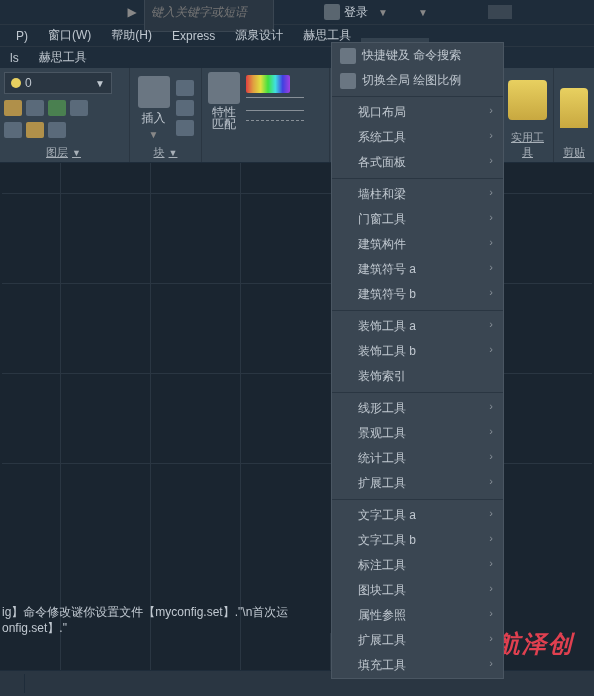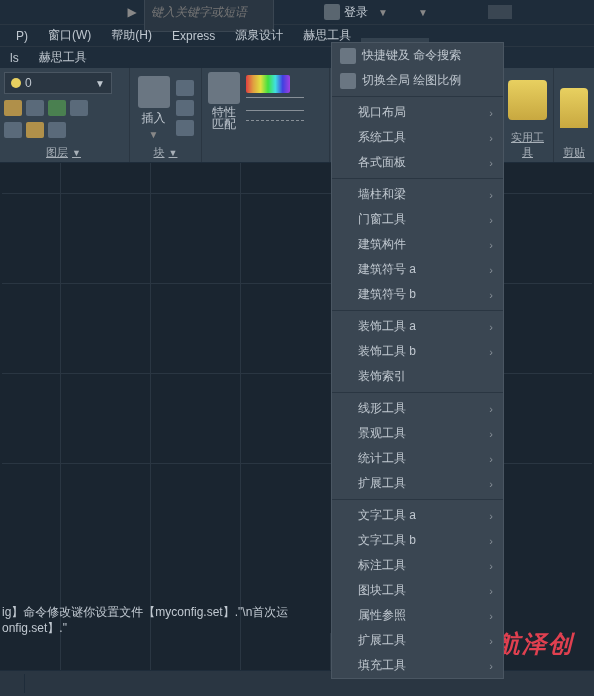--- a/index.html
+++ b/index.html
@@ -37,21 +37,21 @@
 .prop-lines { display: flex; flex-direction: column; gap: 3px; }
 .prop-line { width: 58px; height: 14px; border-top: 1px solid #889098; border-bottom: 1px solid #889098; position: relative; }
 .prop-line.dashed { border-top: 1px dashed #889098; border-bottom: none; height: 1px; margin: 6px 0; }
 .yellow-big { width: 40px; height: 40px; background: linear-gradient(#e8d060,#c8a840); border-radius: 4px; }
 .yellow-big2 { width: 38px; height: 40px; background: linear-gradient(#e8d060,#c8a840); border-radius: 4px 4px 0 0; }
 .menu-popup { position: absolute; left: 331px; top: 42px; width: 173px; background: #3a4652; border: 1px solid #4a5662; z-index: 100; }
 .menu-top-item { display: flex; align-items: center; padding: 4px 8px; gap: 6px; }
 .menu-top-icon { width: 16px; height: 16px; background: #6a7682; border-radius: 2px; }
 .menu-top-text { font-size: 12px; white-space: nowrap; }
 .menu-sep { height: 1px; background: #2a3642; margin: 3px 0; }
-.menu-row { display: flex; align-items: center; justify-content: space-between; padding: 4px 10px 4px 26px; cursor: pointer; }
+.menu-row { display: flex; align-items: flex-start; justify-content: space-between; padding: 4px 10px 4px 26px; cursor: pointer; }
 .menu-row .arrow { font-size: 11px; color: #889098; }
 .canvas-area { position: absolute; left: 0; top: 163px; right: 0; bottom: 0; background: #1a2530; }
 .grid-line-h { position: absolute; left: 2px; right: 2px; height: 1px; background: #2a3642; }
 .grid-line-v { position: absolute; top: 0; bottom: 0; width: 1px; background: #2a3642; }
 .cmdline { position: absolute; left: 2px; bottom: 60px; right: 260px; font-family: monospace; font-size: 12px; color: #9aa4ae; line-height: 16px; }
 .cmdline .k { color: #c0c8d0; }
 .status { position: absolute; left: 0; bottom: 0; right: 0; height: 26px; background: #2a3642; border-top: 1px solid #1e2c3a; display: flex; align-items: center; }
 .status-tab { padding: 4px 8px; border-right: 1px solid #1e2c3a; font-size: 10px; }
 .watermark { position: absolute; right: 20px; bottom: 36px; font-size: 24px; font-weight: bold; color: #e04050; font-style: italic; letter-spacing: 2px; }
 </style>

